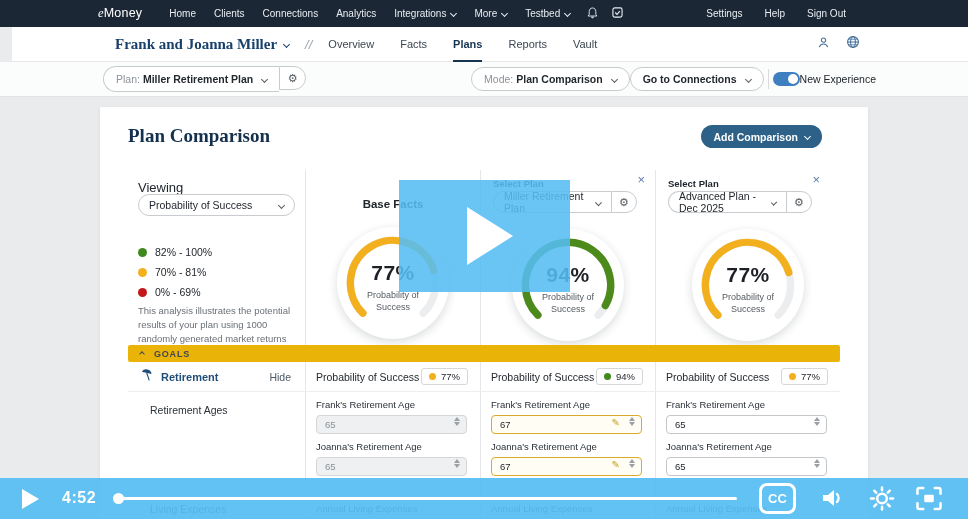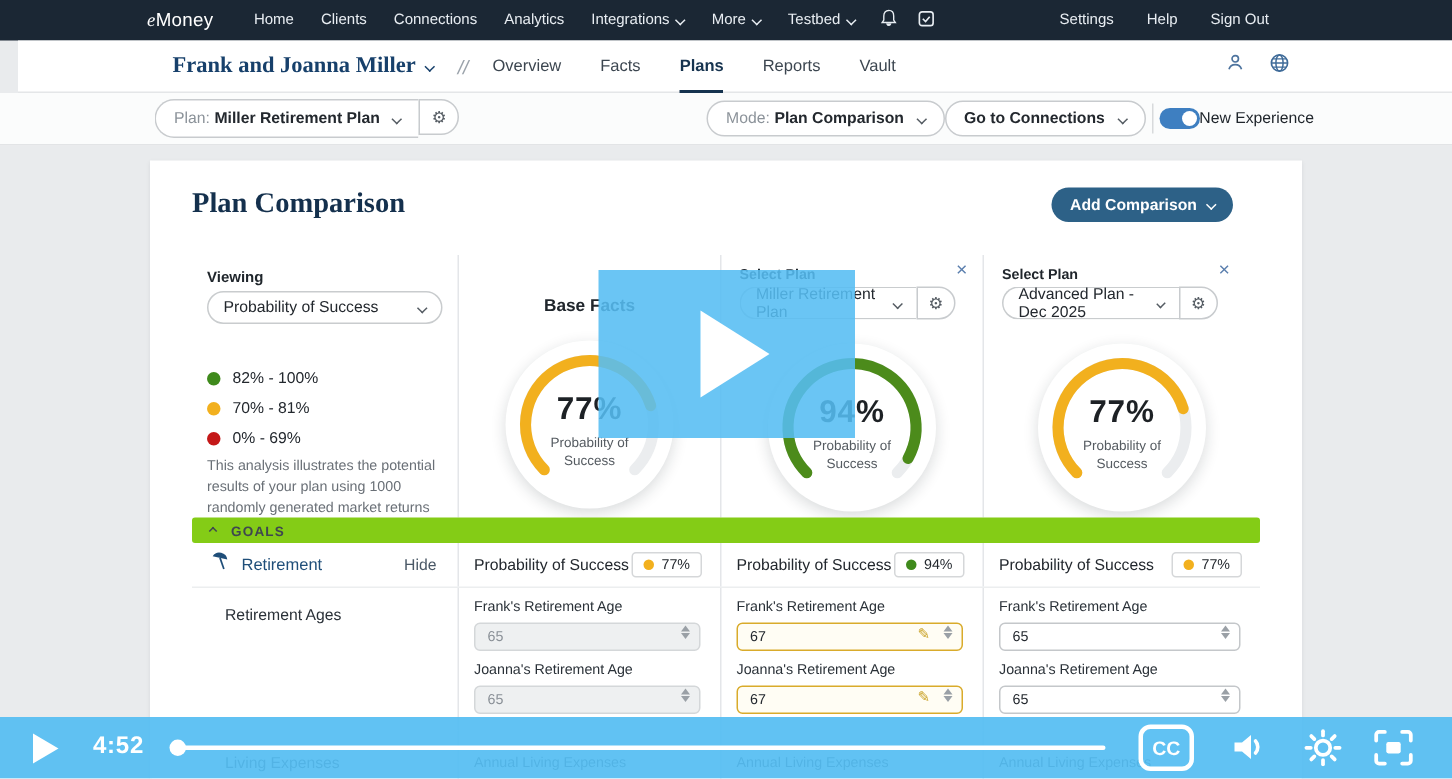--- a/index.html
+++ b/index.html
@@ -51,21 +51,21 @@
   .add-btn{position:absolute;right:46px;top:18px;height:23px;padding:0 12px;border:none;border-radius:13px;background:#2d6187;color:#fff;font-size:10.5px;font-weight:bold;display:flex;align-items:center;gap:7px;cursor:pointer;font-family:"Liberation Sans",sans-serif}
 
   
   .cmp-grid{position:absolute;left:0;top:63px;width:740px;height:175px}
   .cmp-col{position:absolute;top:0;height:175px}
   .cmp-col.b{border-left:1px solid #e4e6e9}
   .col1{left:28px;width:177px}
   .col2{left:205px;width:175px}
   .col3{left:380px;width:175px}
   .col4{left:555px;width:185px}
-  .field-label{font-size:10px;font-weight:bold;color:#20262c}
+  .field-label{font-size:13px;font-weight:normal;color:#20262c}
   .select{height:22px;background:#fff;border:1px solid #c9ccce;border-radius:12px;display:flex;align-items:center;padding:0 10px;font-size:10.5px;color:#23282e;justify-content:space-between;cursor:pointer}
   .select .chv{color:#555c63}
   .viewing-label{position:absolute;left:10px;top:10px}
   .viewing-select{position:absolute;left:10px;top:24px;width:157px}
   .legend{position:absolute;left:10px;top:76px;display:flex;flex-direction:column;gap:8px}
   .legend-item{display:flex;align-items:center;gap:8px;font-size:10.5px;color:#23282e}
   .dot{width:9px;height:9px;border-radius:50%}
   .disclaimer{position:absolute;left:10px;top:134px;width:160px;font-size:9.5px;line-height:1.45;color:#6a7077}
   .col-title{position:absolute;left:0;width:100%;top:28px;text-align:center;font-size:11.5px;font-weight:bold;color:#20262c}
   .sel-label{position:absolute;left:12px;top:8px;font-size:9.5px;font-weight:bold;color:#20262c}
@@ -73,28 +73,28 @@
   .col-select-group{position:absolute;left:12px;top:21px;display:flex}
   .col-select-group .select{width:118px;border-radius:12px 0 0 12px;border-right:none}
   .col-select-group .gear-seg{width:26px;height:22px;border-radius:0 12px 12px 0}
   .gauge{position:absolute;width:112px;height:112px;border-radius:50%;background:#fff;box-shadow:0 3px 10px rgba(20,30,40,.16)}
   .gauge .gring{position:absolute;inset:5px}
   .gauge .gnum{position:absolute;left:0;width:100%;top:34px;text-align:center;font-size:21px;font-weight:bold;color:#1d2125;letter-spacing:.5px}
   .gauge .gsub{position:absolute;left:18px;width:76px;top:63px;text-align:center;font-size:9px;line-height:1.3;color:#555b61}
   .g2{left:31px;top:57px}.g3{left:31px;top:59px}.g4{left:36px;top:59px}
 
   
-  .goals-bar{position:absolute;left:28px;top:238px;width:712px;height:17px;background:#84cc16;border-radius:2px;display:flex;align-items:center;padding-left:12px;gap:10px;font-size:9px;font-weight:bold;letter-spacing:.8px;color:#3f4750}
+  .goals-bar{position:absolute;left:28px;top:238px;width:712px;height:17px;background:#eab308;border-radius:2px;display:flex;align-items:center;padding-left:12px;gap:10px;font-size:9px;font-weight:bold;letter-spacing:.8px;color:#3f4750}
   .goals-bar .chv{width:4px;height:4px;border-width:1.5px;color:#3f4750}
   .grow{position:absolute;left:28px;width:712px;display:grid;grid-template-columns:177px 175px 175px 185px}
   .goal-row{top:255px;height:30px;border-bottom:1px solid #eceeef}
   .gcell{position:relative;display:flex;align-items:center}
   .gcell.b{border-left:1px solid #e4e6e9}
   .goal-name{padding-left:12px;gap:8px}
-  .goal-name .lbl{font-size:11px;font-weight:normal;color:#1f4e79}
+  .goal-name .lbl{font-size:11px;font-weight:bold;color:#1f4e79}
   .goal-name .hide{margin-left:auto;margin-right:14px;font-size:10.5px;color:#4a5866;cursor:pointer}
   .metric{justify-content:space-between;padding:0 12px 0 10px;font-size:10.5px;color:#23282e}
   .badge{display:inline-flex;align-items:center;gap:5px;border:1px solid #d5d7d9;border-radius:3px;background:#fff;padding:2px 7px;font-size:9.5px;color:#23282e}
   .badge .dot{width:7px;height:7px}
   .ages-row{top:285px;height:95px}
   .ages-label{padding-left:22px;padding-top:12px;align-items:flex-start;font-size:10.5px;color:#2a3138}
   .ages-cell{flex-direction:column;align-items:stretch;padding:7px 13px 0 10px;gap:8px}
   .fg .flabel{font-size:9.5px;color:#2a3138;margin-bottom:4px}
   .finput{position:relative;height:19px}
   .finput input{width:100%;height:19px;border:1px solid #c4c7ca;border-radius:4px;background:#fff;font-size:9.5px;color:#23282e;padding:0 30px 0 8px;font-family:"Liberation Sans",sans-serif;outline:none}

